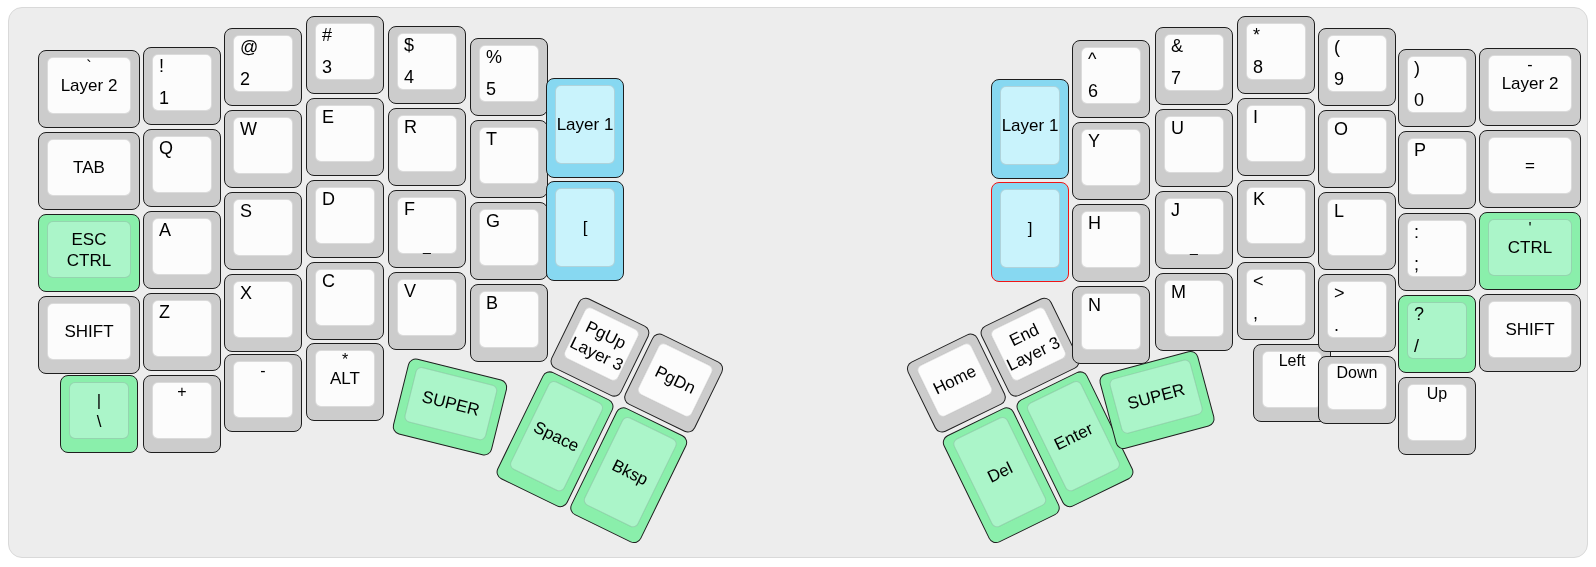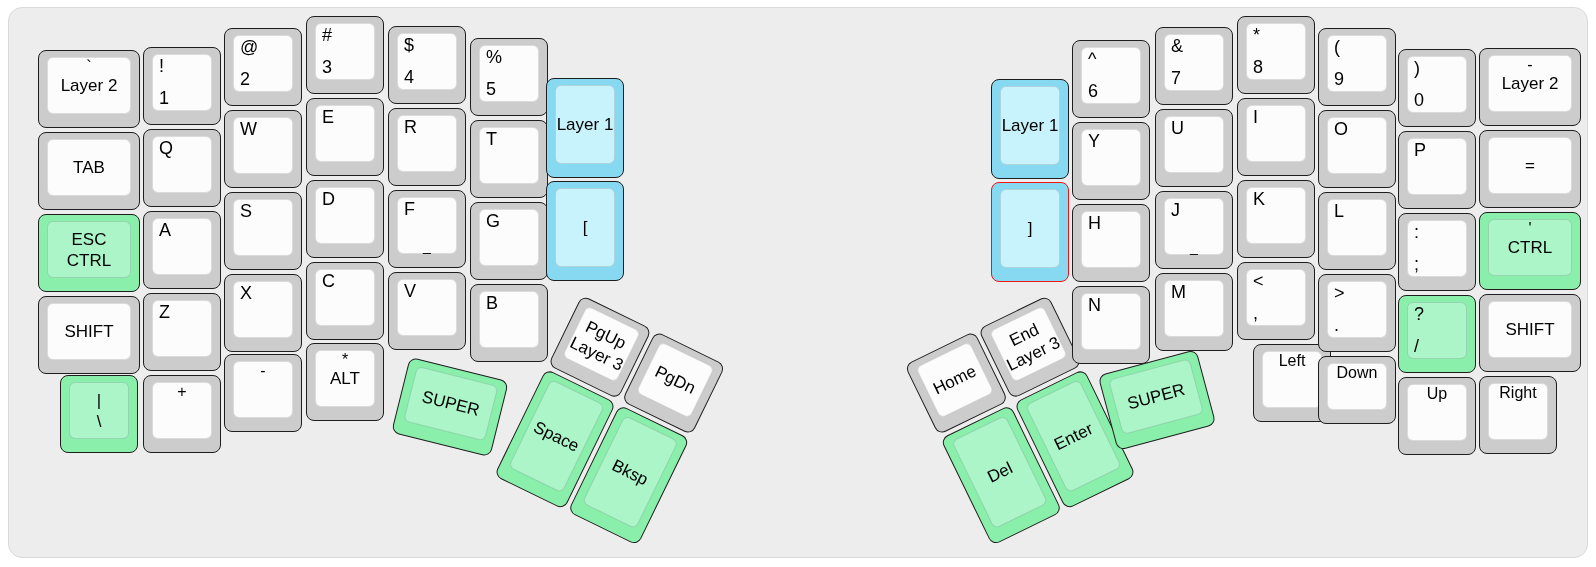--- a/index.html
+++ b/index.html
@@ -467,25 +467,20 @@
           <div class="lab tc">'</div>
         </div>
       </div>
       <div class="key gray" style="left: 1479px; top: 294px; width: 102px; height: 78px;">
         <div class="cap">
           <div class="lab c">
             <div>SHIFT</div>
           </div>
         </div>
       </div>
-      <div class="key gray" style="left: 1479px; top: 376px; width: 78px; height: 78px;">
-        <div class="cap">
-          <div class="lab tc">Right</div>
-        </div>
-      </div>
       <div class="key green" style="left: 1106px; top: 361px; width: 102px; height: 78px; transform: rotate(-15deg);">
         <div class="cap">
           <div class="lab c">
             <div>SUPER</div>
           </div>
         </div>
       </div>
     </div>
 </div>
 

